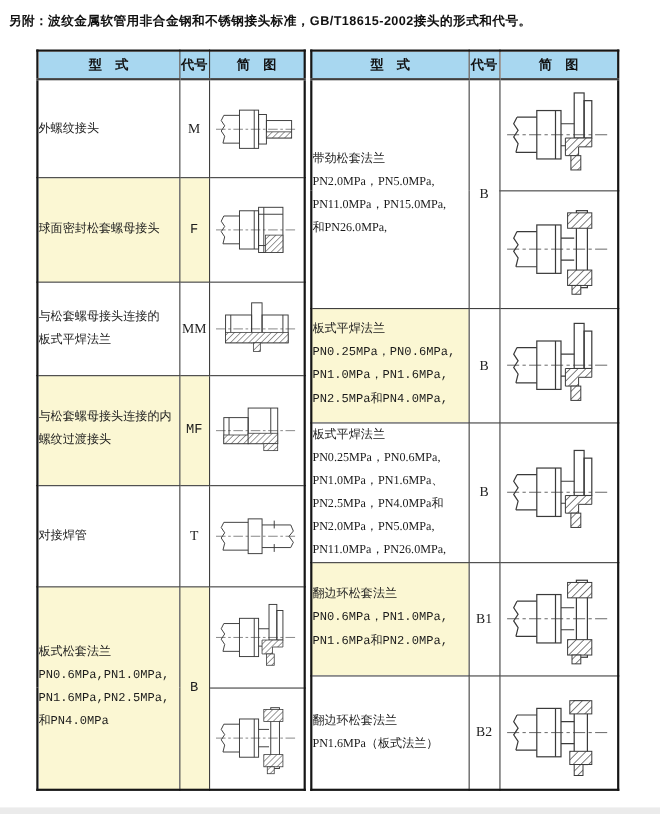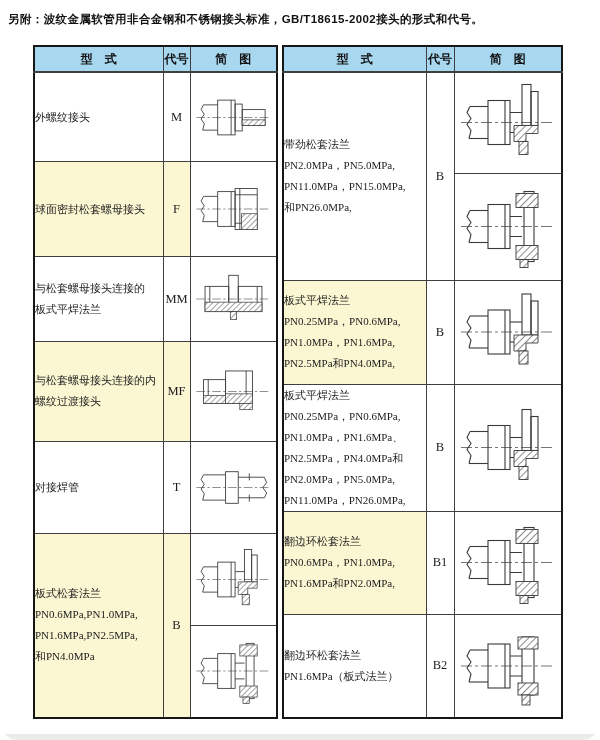--- a/index.html
+++ b/index.html
@@ -1,40 +1,40 @@
 <!DOCTYPE html>
 <html style="--header-bg: #a8d7f0; --highlight-bg: #fbf7d3;"><head>
 <meta charset="utf-8">
 <style>
   html,body{margin:0;padding:0;}
   body{
     width:600px;height:740px;background:#ffffff;
     font-family:"Liberation Serif",serif;
     -webkit-font-smoothing:antialiased;
   }
-  .page{position:relative;width:600px;height:740px;background:#fff;overflow:hidden;border-radius:18px;}
+  .page{position:relative;width:600px;height:740px;background:#fff;overflow:hidden;}
   .doc-title{
     position:absolute;left:8px;top:12px;
     font-family:"Liberation Sans",sans-serif;
     font-weight:bold;font-size:11.5px;color:#111;letter-spacing:.4px;white-space:nowrap;
   }
   .tables{position:absolute;left:33px;top:45px;display:flex;gap:4px;}
   table.fit{border-collapse:collapse;table-layout:fixed;background:#fff;border:2px solid #161616;}
   table.fit th,table.fit td{border:1px solid #3f3f3f;padding:0;overflow:hidden;}
   table.fit thead th{
     background:var(--header-bg,#a8d7f0);
     font-family:"Liberation Sans",sans-serif;
     font-size:12px;font-weight:bold;color:#111;
     height:24px;text-align:center;border-bottom-width:2px;
   }
   td.type-cell{vertical-align:middle;padding:3px 4px 3px 8px;font-size:11px;color:#1c1c1c;line-height:21px;}
   td.type-cell .tline{white-space:nowrap;}
   td.code-cell{vertical-align:middle;text-align:center;font-size:12.5px;color:#1c1c1c;}
   td.diagram-cell{vertical-align:middle;text-align:center;background:#fff;}
-  td.hl{background:var(--highlight-bg,#fbf7d3);}
+  td.hl{background:var(--highlight-bg,#fbf7d3);font-family:Liberation Mono, monospace;}
   td.diagram-cell svg{display:block;margin:0 auto;}
   .bottom-strip{position:absolute;left:0;right:0;bottom:0;height:6px;background:#ebebeb;}
 </style>
 </head>
 <body>
 
 <div class="page">
   <div class="doc-title">另附：波纹金属软管用非合金钢和不锈钢接头标准，GB/T18615-2002接头的形式和代号。</div>
   <div class="tables">
     <table class="fit" id="left-table">

